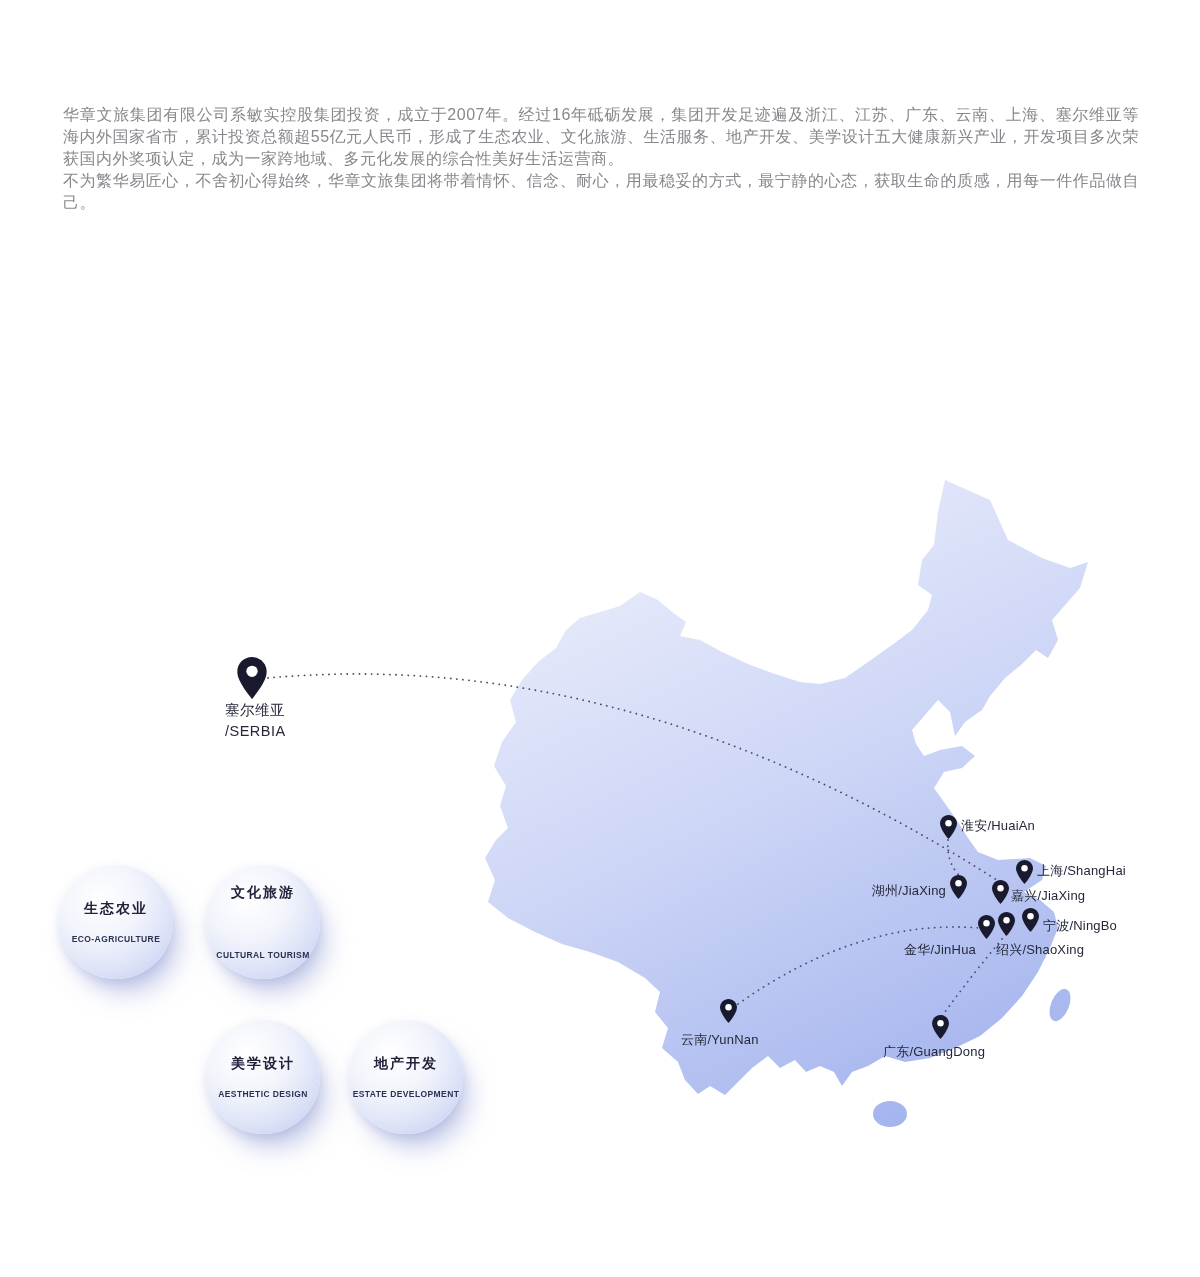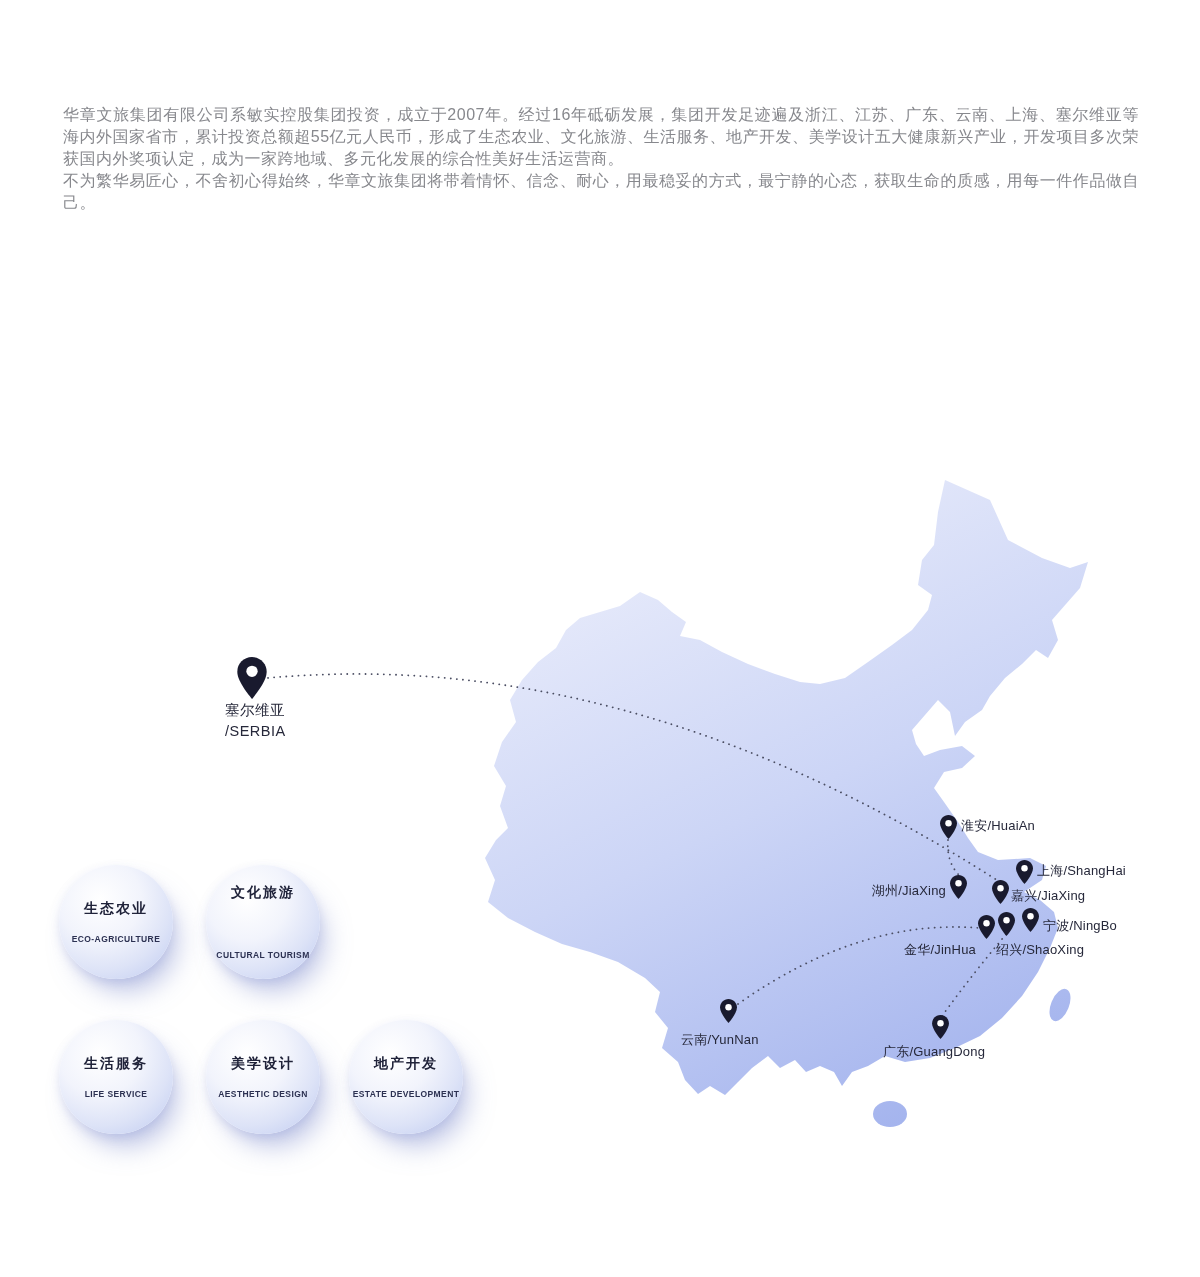--- a/index.html
+++ b/index.html
@@ -207,24 +207,20 @@
   </div>
 
   <div class="badge" id="badge-eco">
     <div class="zh">生态农业</div>
     <div class="en">ECO-AGRICULTURE</div>
   </div>
   <div class="badge" id="badge-cul">
     <div class="zh">文化旅游</div>
     <div class="en">CULTURAL TOURISM</div>
   </div>
-  <div class="badge" id="badge-life">
-    <div class="zh">生活服务</div>
-    <div class="en">LIFE SERVICE</div>
-  </div>
   <div class="badge" id="badge-aes">
     <div class="zh">美学设计</div>
     <div class="en">AESTHETIC DESIGN</div>
   </div>
   <div class="badge" id="badge-est">
     <div class="zh">地产开发</div>
     <div class="en">ESTATE DEVELOPMENT</div>
   </div>
 
 </div>

